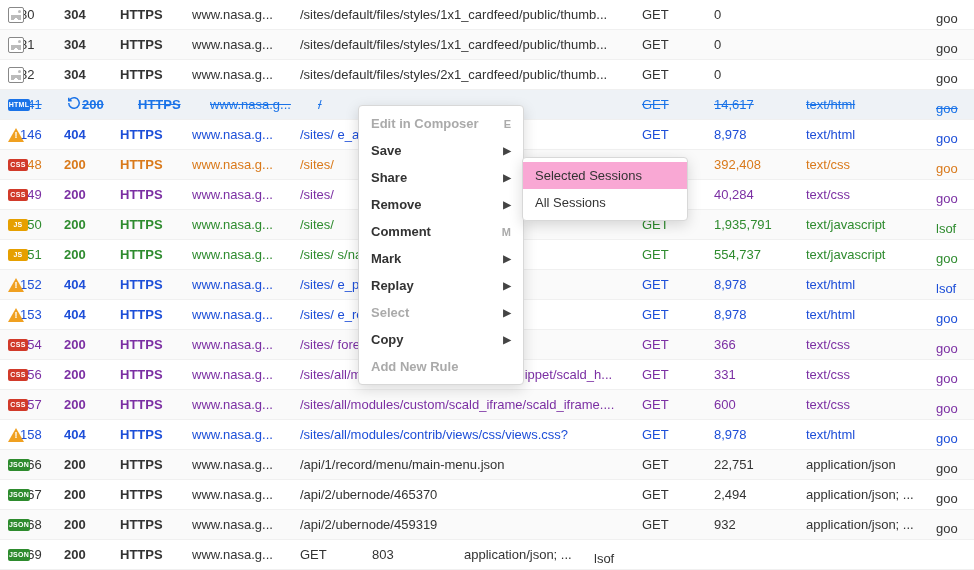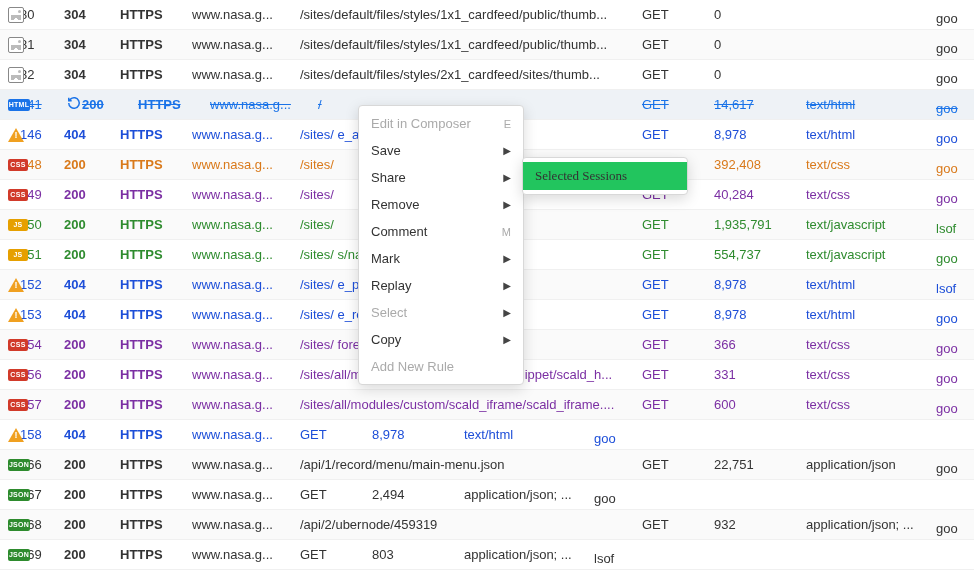--- a/index.html
+++ b/index.html
@@ -36,27 +36,27 @@
   .badge-json { background: #2e8b2e; }
   .badge-html { background: #1a73e8; }
   .img-ico { width: 16px; height: 16px; position: relative; border: 1.5px solid #888; border-radius: 2px; background: #fff; }
   .img-ico::after { content: ''; position: absolute; left: 2px; right: 2px; bottom: 2px; height: 5px; background: linear-gradient(135deg,#bbb 0 50%,transparent 50%), linear-gradient(45deg,transparent 50%,#bbb 50%); }
   .img-ico::before { content: ''; position: absolute; top: 2px; right: 2px; width: 3px; height: 3px; border-radius: 50%; background: #bbb; }
   .warn-ico { width: 0; height: 0; border-left: 8px solid transparent; border-right: 8px solid transparent; border-bottom: 14px solid #f0a020; position: relative; }
   .warn-ico::after { content: '!'; position: absolute; left: -2px; top: 2px; width: 4px; text-align: center; font-size: 9px; color: #fff; font-weight: 700; }
   .reload-ico { display: inline-block; width: 14px; height: 14px; color: #1a73e8; position: relative; margin-left: 3px; }
   .reload-ico svg { width: 14px; height: 14px; }
   .ctxmenu { position: absolute; left: 358px; top: 105px; width: 166px; background: #fff; border: 1px solid #d8d8d8; border-radius: 4px; box-shadow: 0 4px 14px rgba(0,0,0,.15); padding: 4px 0; z-index: 50; }
-  .ctxmenu .item { display: flex; align-items: center; justify-content: space-between; padding: 6px 12px; font-size: 13px; color: #333; cursor: default; }
+  .ctxmenu .item { display: flex; align-items: center; justify-content: space-between; padding: 6px 12px; font-size: 13px; color: #333; cursor: default; font-weight: bold; }
   .ctxmenu .item.disabled { color: #aaa; }
   .ctxmenu .item .hint { color: #aaa; font-size: 11px; }
   .ctxmenu .item .arrow { color: #444; font-size: 10px; }
   .submenu { position: absolute; left: 522px; top: 157px; width: 166px; background: #fff; border: 1px solid #d8d8d8; border-radius: 4px; box-shadow: 0 4px 14px rgba(0,0,0,.15); padding: 4px 0; z-index: 51; }
   .submenu .item { display: flex; align-items: center; padding: 6px 12px; font-size: 13px; color: #333; }
-  .submenu .item.hover { background: #22c55e; font-family: Liberation Serif, serif; }
+  .submenu .item.hover { background: #f9a8d4; }
 </style>
 </head>
 <body>
 
 <div class="table" id="tbl">
     <div class="row">
       <div class="c-icon">
         <span class="icon">
           <span class="img-ico"></span>
         </span>
@@ -90,21 +90,21 @@
     <div class="row">
       <div class="c-icon">
         <span class="icon">
           <span class="img-ico"></span>
         </span>
       </div>
       <div class="c-id cl-default">82</div>
       <div class="c-res cl-default">304</div>
       <div class="c-proto cl-default">HTTPS</div>
       <div class="c-host cl-default">www.nasa.g...</div>
-      <div class="c-url cl-default">/sites/default/files/styles/2x1_cardfeed/sites/thumb...</div>
+      <div class="c-url cl-default">/sites/default/files/styles/2x1_cardfeed/public/thumb...</div>
       <div class="c-method cl-default">GET</div>
       <div class="c-size cl-default">0</div>
       <div class="c-type cl-default"></div>
       <div class="c-cache cl-default">goo</div>
     </div>
     <div class="row sel htmlico">
       <div class="c-icon">
         <span class="icon">
           <span class="badge badge-html">HTML</span>
         </span>
@@ -286,20 +286,21 @@
     <div class="row">
       <div class="c-icon">
         <span class="icon">
           <span class="warn-ico"></span>
         </span>
       </div>
       <div class="c-id cl-red">158</div>
       <div class="c-res cl-red">404</div>
       <div class="c-proto cl-red">HTTPS</div>
       <div class="c-host cl-red">www.nasa.g...</div>
+      <div class="c-url cl-red">/sites/all/modules/contrib/views/css/views.css?</div>
       <div class="c-method cl-red">GET</div>
       <div class="c-size cl-red">8,978</div>
       <div class="c-type cl-red">text/html</div>
       <div class="c-cache cl-red">goo</div>
     </div>
     <div class="row">
       <div class="c-icon">
         <span class="icon">
           <span class="badge badge-json">JSON</span>
         </span>
@@ -317,20 +318,21 @@
     <div class="row">
       <div class="c-icon">
         <span class="icon">
           <span class="badge badge-json">JSON</span>
         </span>
       </div>
       <div class="c-id cl-default">167</div>
       <div class="c-res cl-default">200</div>
       <div class="c-proto cl-default">HTTPS</div>
       <div class="c-host cl-default">www.nasa.g...</div>
+      <div class="c-url cl-default">/api/2/ubernode/465370</div>
       <div class="c-method cl-default">GET</div>
       <div class="c-size cl-default">2,494</div>
       <div class="c-type cl-default">application/json; ...</div>
       <div class="c-cache cl-default">goo</div>
     </div>
     <div class="row">
       <div class="c-icon">
         <span class="icon">
           <span class="badge badge-json">JSON</span>
         </span>
@@ -400,13 +402,16 @@
       <span class="arrow">▶</span>
     </div>
     <div class="item disabled">
       <span>Add New Rule</span>
     </div>
   </div>
 <div class="submenu" id="sub">
     <div class="item hover">
       <span>Selected Sessions</span>
     </div>
+    <div class="item">
+      <span>All Sessions</span>
+    </div>
   </div>
 
 </body></html>

